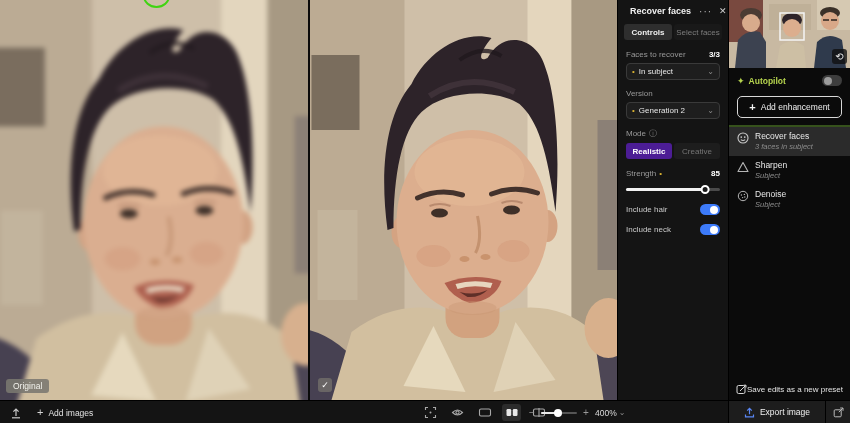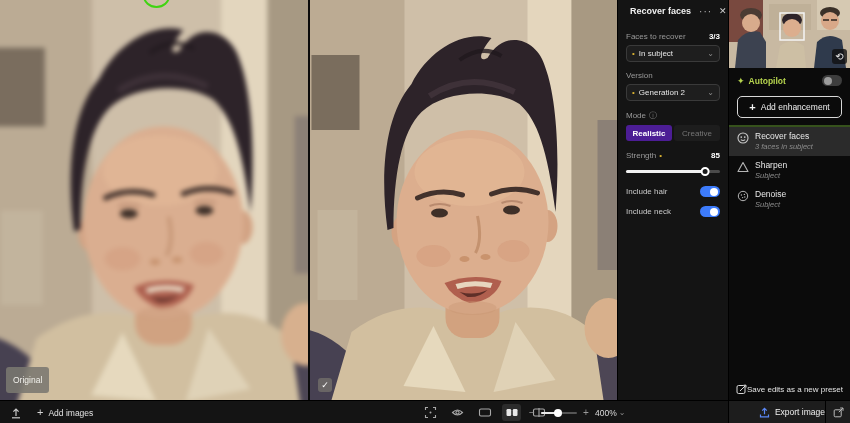--- a/index.html
+++ b/index.html
@@ -8,21 +8,21 @@
 
   
   .viewer { position:absolute; left:0; top:0; width:617px; height:400px; background:#0a0a0a; }
   .pane { position:absolute; top:0; height:400px; overflow:hidden; background:#cfbfa8; }
   .pane.left  { left:0; width:308px; }
   .pane.right { left:310px; width:307px; }
   .photo { width:100%; height:100%; display:block; }
   .pane.left  .photo { filter: blur(2.3px) saturate(.96); transform:scale(1.05); }
   .pane.right .photo { filter: blur(.6px); }
   .badge-original { position:absolute; left:6px; bottom:7px; background:rgba(122,119,112,.88); color:#f2f1ec;
-    font-size:8.5px; padding:8px 7px; border-radius:3px; }
+    font-size:8.5px; padding:2px 7px; border-radius:3px; }
   .badge-check { position:absolute; left:8px; bottom:8px; width:14px; height:14px; border-radius:3px;
     background:rgba(112,110,105,.82); color:#fff; font-size:9px; line-height:14px; text-align:center; }
   .face-ring { position:absolute; left:143px; top:-16px; width:27px; height:24px; border-radius:50%;
     border:2.5px solid var(--face-ring-green,#3fd411); }
 
   
   .panel { position:absolute; left:617px; top:0; width:111px; height:400px; background:#141414;
     border-left:1px solid #000; padding:0 8px; }
   .phead { height:22px; display:flex; align-items:center; gap:4px; }
   .ptitle { font-size:9px; font-weight:bold; color:#f0f0f0; white-space:nowrap; }
@@ -74,21 +74,21 @@
   .enh-list { }
   .enh { display:flex; align-items:flex-start; gap:6px; padding:4px 8px 5px; cursor:pointer; }
   .enh.selected { background:#2b2b2b; }
   .enh .ic { flex:none; margin-top:1px; }
   .enh .nm { font-size:8.5px; color:#e9e9e9; }
   .enh .dt { font-size:7.5px; font-style:italic; color:#8d8d8d; margin-top:1px; }
   .spacer { flex:1; }
   .preset-row { display:flex; align-items:center; justify-content:center; height:22px;
     font-size:8px; color:#e4e4e4; cursor:pointer; white-space:nowrap; }
   .export-row { height:23px; flex:none; border-top:1px solid #000; background:#1d1d1d; display:flex; align-items:stretch; }
-  .export-btn { flex:1; display:flex; align-items:center; justify-content:flex-end; gap:5px; font-size:8.5px;
+  .export-btn { flex:1; display:flex; align-items:center; justify-content:center; gap:5px; font-size:8.5px;
     color:#f0f0f0; cursor:pointer; }
   .export-div { width:1px; background:#000; }
   .panel-btn { width:24px; display:flex; align-items:center; justify-content:center; cursor:pointer; }
 
   
   .bottombar { position:absolute; left:0; top:400px; width:728px; height:23px; background:#141414;
     border-top:1px solid #000; }
   .bb-left { position:absolute; left:10px; top:0; height:23px; display:flex; align-items:center; gap:15px; }
   .addimg { display:flex; align-items:center; gap:5px; font-size:8.5px; color:#e2e2e2; cursor:pointer; }
   .addimg .pl { font-size:11px; color:#d5d5d5; line-height:1; }
@@ -205,20 +205,24 @@
     <div class="phead">
       <svg class="ic-s" width="11" height="11" viewBox="0 0 11 11">
           <use href="#ic-face"></use>
         </svg>
       <span class="ptitle">Recover faces</span>
       <span class="sp"></span>
       <span class="more-btn">···</span>
       <span class="close-btn">✕</span>
     </div>
 
+    <div class="tabs">
+      <div class="tab active">Controls</div>
+      <div class="tab">Select faces</div>
+    </div>
 
     <div class="frow">
       <span class="plabel">Faces to recover</span>
       <span class="pvalue">3/3</span>
     </div>
 
     <div class="select">
       <span class="dot">•</span>
       <span>In subject</span>
       <span class="sp"></span>

